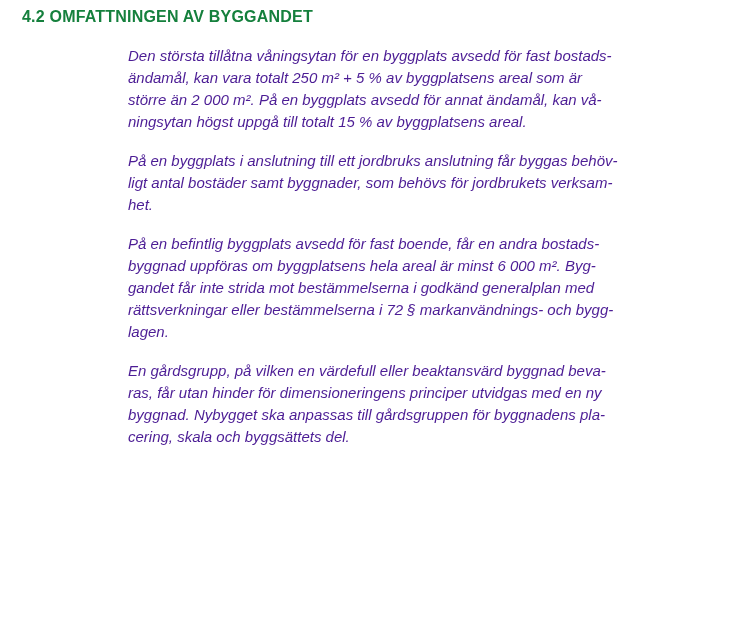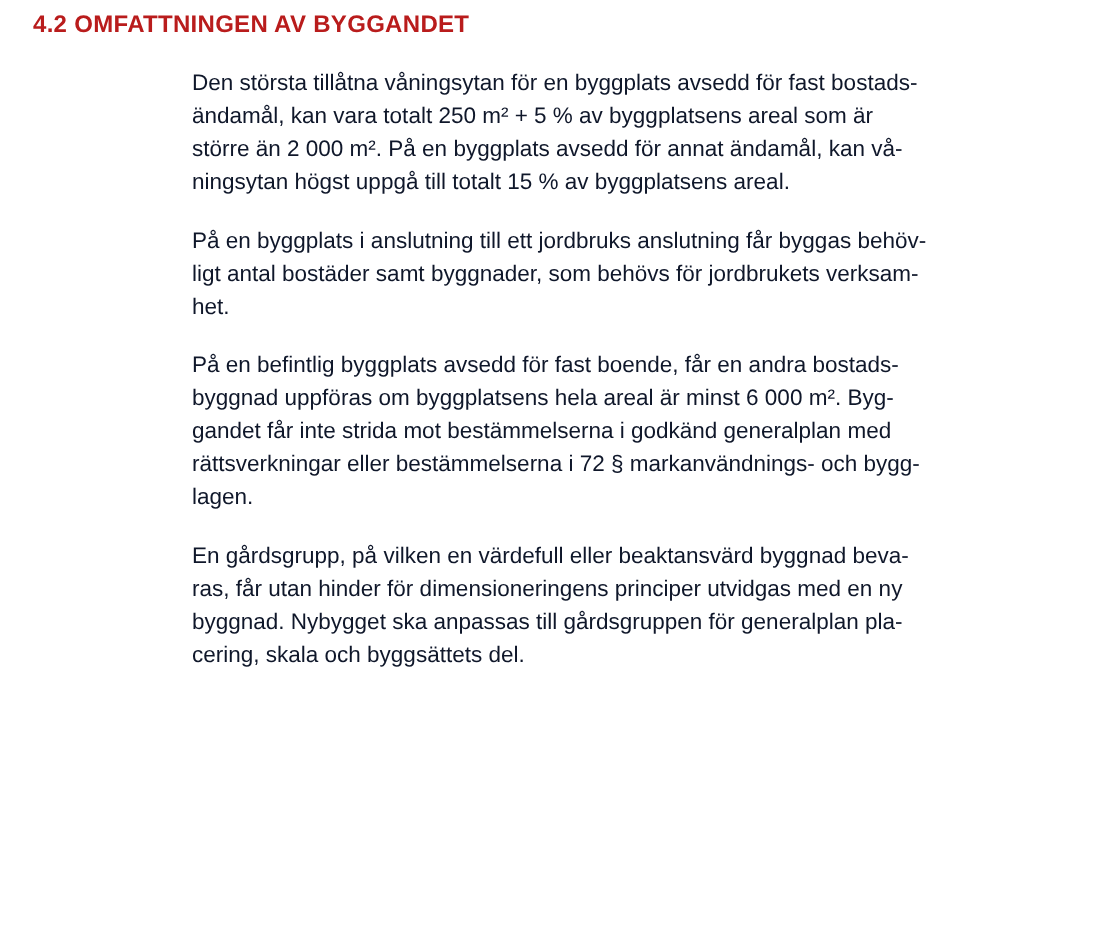--- a/index.html
+++ b/index.html
@@ -18,34 +18,35 @@
     -webkit-font-smoothing: antialiased;
   }
   .section-heading {
     position: absolute;
     left: 22px;
     top: 8px;
     font-size: 16px;
     font-weight: bold;
     letter-spacing: 0.2px;
     white-space: pre;
-    color: #b91c1c;
+    color: #15803d;
   }
   .content {
     position: absolute;
     left: 128px;
     top: 45px;
     width: 605px;
   }
   .para {
     font-size: 15px;
     line-height: 22px;
     white-space: pre;
     margin: 0 0 17px 0;
-    color: #0f172a;
+    color: #4c1d95;
+    font-style: italic;
   }
 </style>
 </head>
 <body>
 
 <div class="page">
 
   <div class="section-heading">4.2 OMFATTNINGEN AV BYGGANDET</div>
 
   <div class="content">
@@ -56,17 +57,17 @@
     <p class="para">På en byggplats i anslutning till ett jordbruks anslutning får byggas behöv-
 ligt antal bostäder samt byggnader, som behövs för jordbrukets verksam-
 het.</p>
     <p class="para">På en befintlig byggplats avsedd för fast boende, får en andra bostads-
 byggnad uppföras om byggplatsens hela areal är minst 6 000 m². Byg-
 gandet får inte strida mot bestämmelserna i godkänd generalplan med
 rättsverkningar eller bestämmelserna i 72 § markanvändnings- och bygg-
 lagen.</p>
     <p class="para">En gårdsgrupp, på vilken en värdefull eller beaktansvärd byggnad beva-
 ras, får utan hinder för dimensioneringens principer utvidgas med en ny
-byggnad. Nybygget ska anpassas till gårdsgruppen för generalplan pla-
+byggnad. Nybygget ska anpassas till gårdsgruppen för byggnadens pla-
 cering, skala och byggsättets del.</p>
   </div>
 
 </div>
 
 </body></html>

